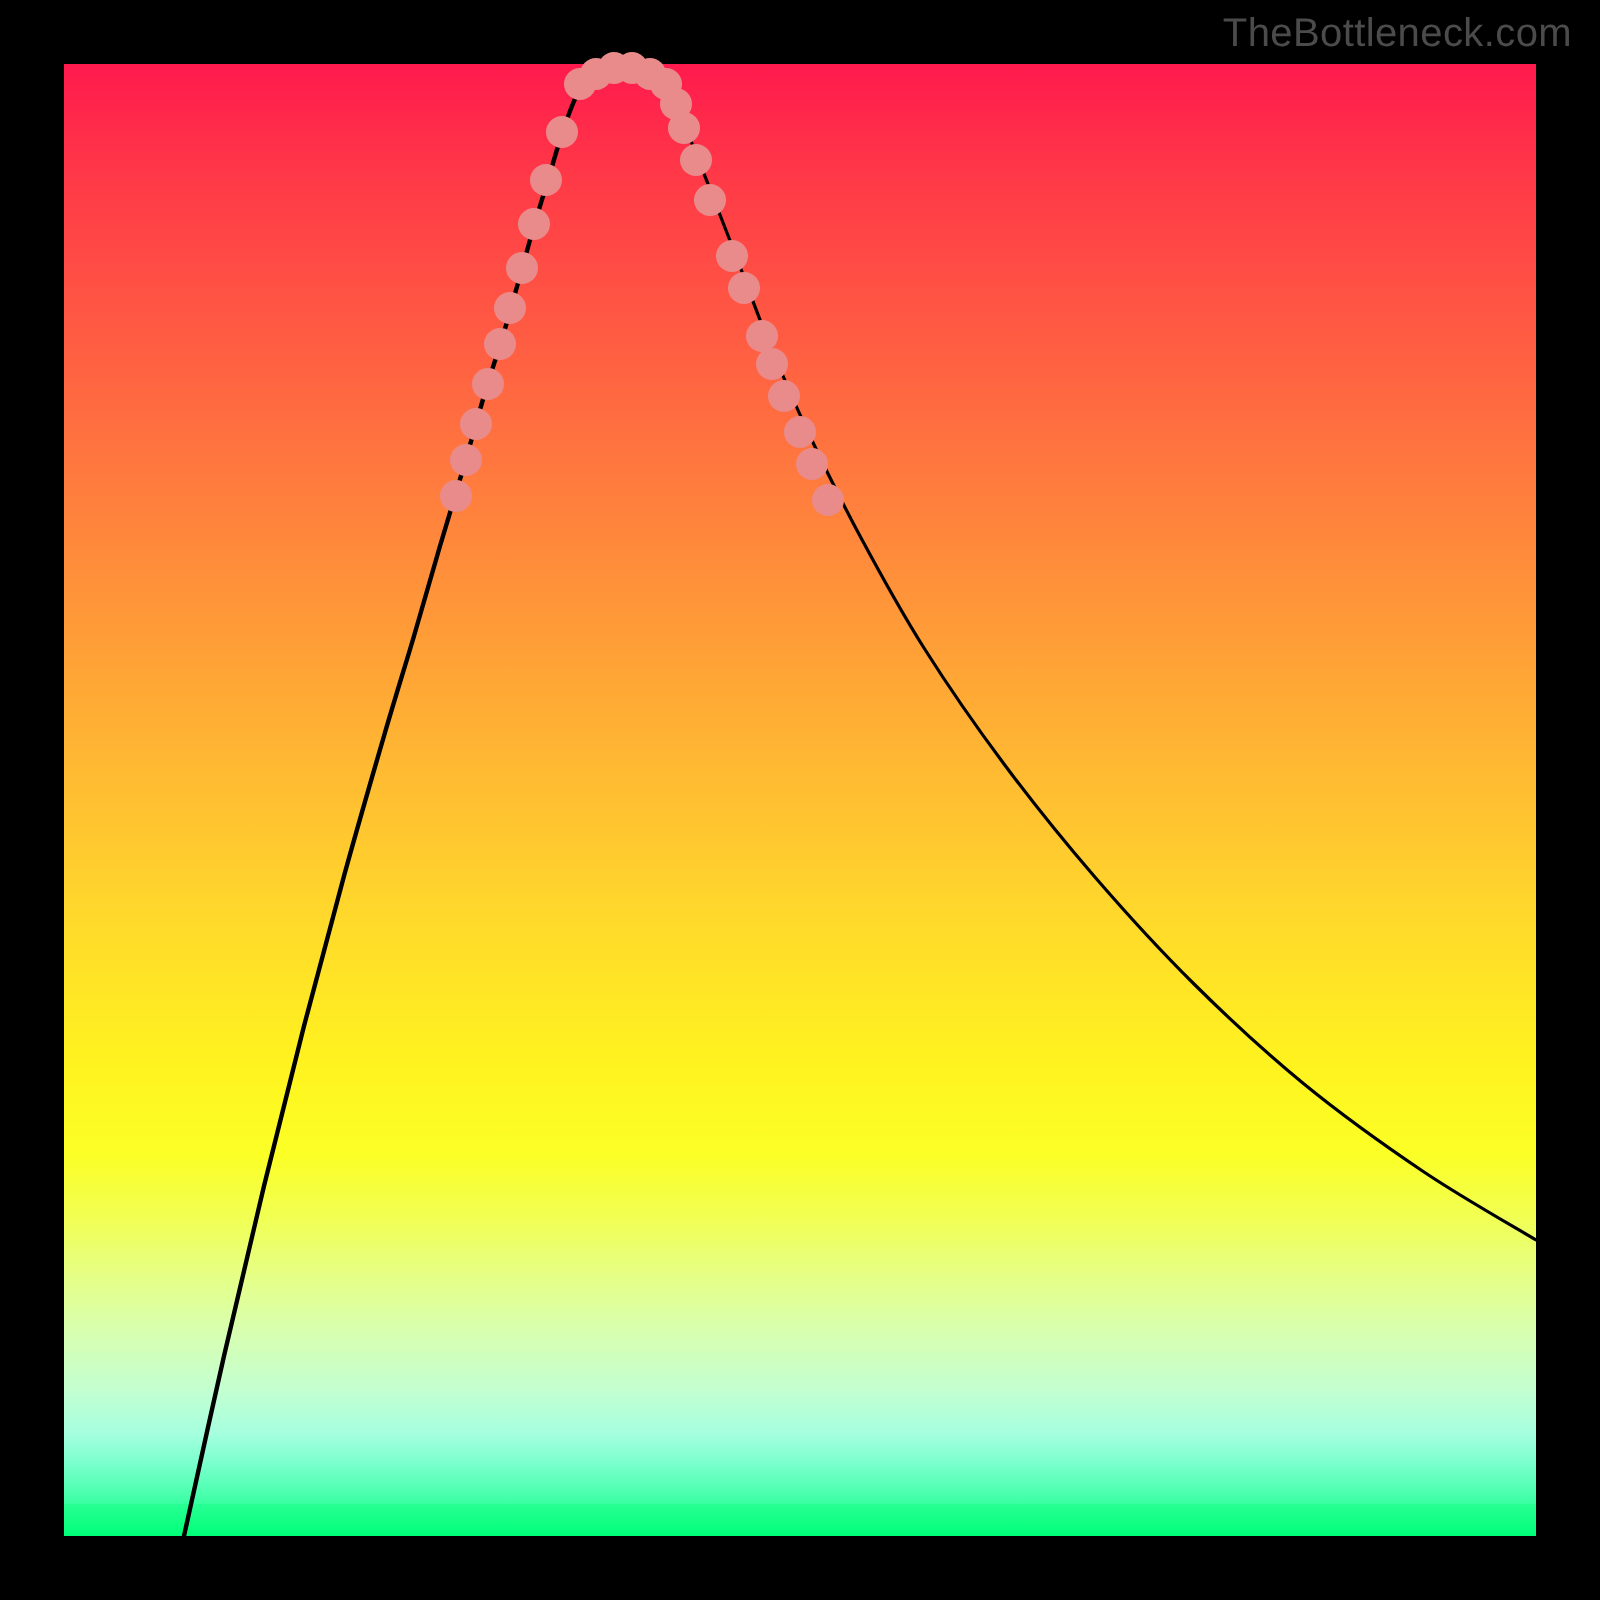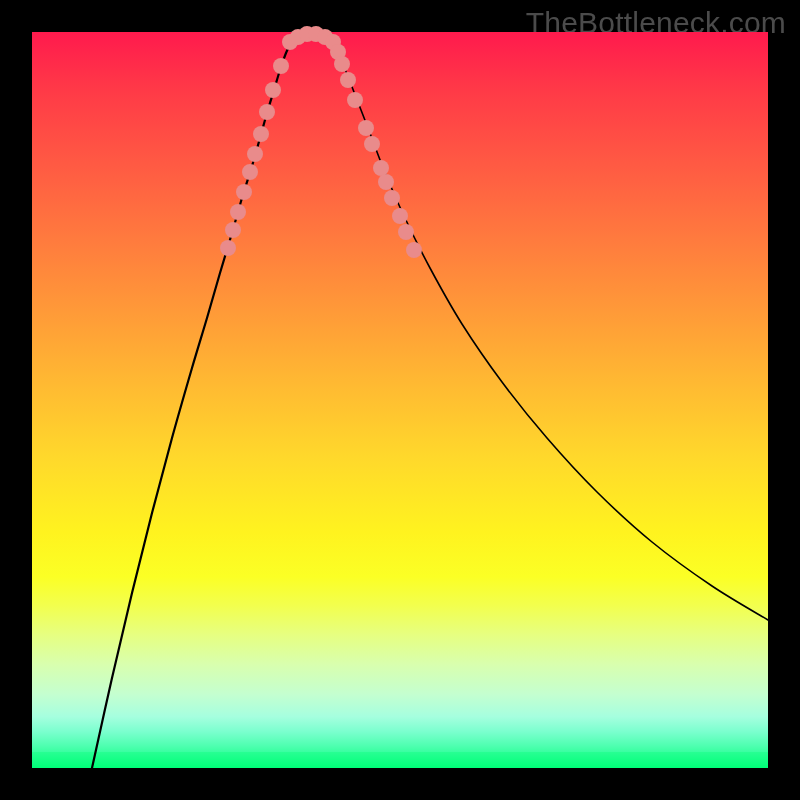--- a/index.html
+++ b/index.html
@@ -45,21 +45,21 @@
       #4effb0 97%,
       #1bff8c 99%,
       #00ff78 100%
     );
   }
   .attribution {
     position: absolute;
     top: 6px;
     right: 14px;
     color: #4b4b4b;
-    font-size: 30px;
+    font-size: 20px;
     font-weight: 400;
     letter-spacing: 0.2px;
   }
   svg.curves {
     position: absolute;
     top: 0;
     left: 0;
     width: 736px;
     height: 736px;
     overflow: visible;

